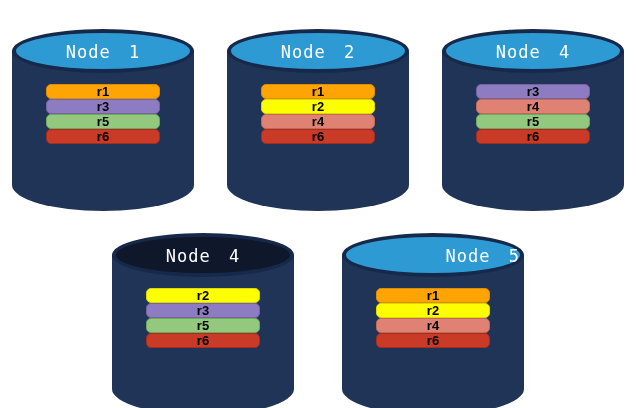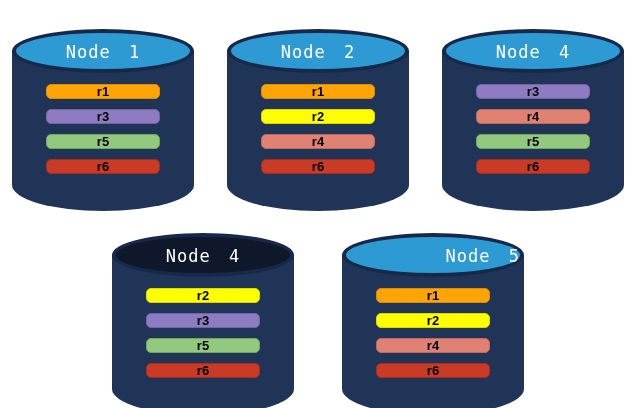--- a/index.html
+++ b/index.html
@@ -54,21 +54,20 @@
     padding-top: 1px;
   }
   .bars {
     position: absolute;
     top: 55px;
     left: 50%;
     transform: translateX(-50%);
     width: 114px;
     display: flex;
     flex-direction: column;
-    gap: 10px;
   }
   .bar {
     height: 15px;
     box-sizing: border-box;
     border: 1px solid;
     border-radius: 5px;
     display: flex;
     align-items: center;
     justify-content: center;
   }

